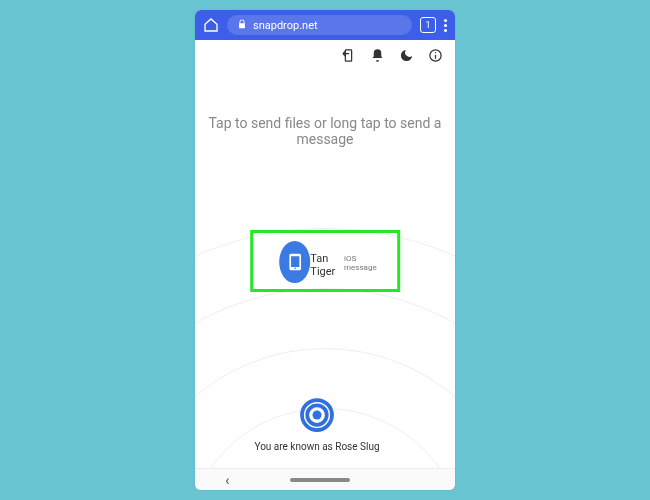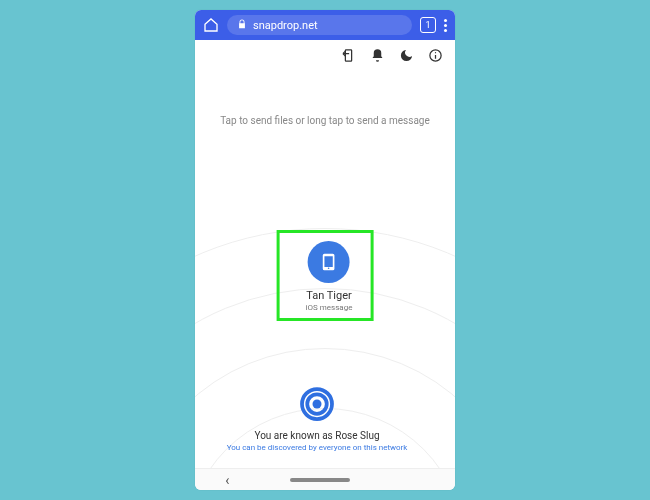--- a/index.html
+++ b/index.html
@@ -15,23 +15,23 @@
   .toolbar { height:30px; display:flex; align-items:center; justify-content:flex-end; gap:14px; padding:0 12px; border-bottom:0; }
   .toolbar svg, .toolbar .ic { width:15px; height:15px; }
   .ic { display:flex; align-items:center; justify-content:center; color:#333; }
   .content { flex:1; position:relative; overflow:hidden; }
   .rings { position:absolute; left:50%; bottom:-80px; transform:translateX(-50%); }
   .rings div { position:absolute; left:50%; top:50%; transform:translate(-50%,-50%); border:1px solid #eee; border-radius:50%; }
   .r2{ width:280px; height:280px; }
   .r3{ width:400px; height:400px; }
   .r4{ width:520px; height:520px; }
   .r5{ width:640px; height:640px; }
-  .hint { position:absolute; top:45px; left:0; right:0; text-align:center; font-size:10px; color:#888; }
+  .hint { position:absolute; top:45px; left:0; right:0; text-align:center; font-size:14px; color:#888; }
   .peer-highlight { position:absolute; left:50%; top:160px; transform:translateX(-50%); border:3px solid #26e626; padding:8px 18px 6px; }
-  .peer { display:flex; flex-direction:column; align-items:center;margin-left:8px; }
+  .peer { display:flex; flex-direction:row; align-items:center;margin-left:8px; }
   .peer-circle { width:42px; height:42px; background:#3b7ae2; border-radius:50%; display:flex; align-items:center; justify-content:center; }
   .peer-circle svg { width:20px; height:20px; fill:#fff; }
   .peer-name { font-size:11px; color:#333; margin-top:6px; }
   .peer-device { font-size:8px; color:#777; margin-top:1px; }
   .footer { position:absolute; bottom:16px; left:0; right:16px; display:flex; flex-direction:column; align-items:center; }
   .logo svg { width:36px; height:36px; }
   .identity { font-size:10px; color:#333; margin-top:4px; }
   .discovery { font-size:8px; color:#3b7ae2; margin-top:2px; }
   .navbar { height:22px; display:flex; align-items:center; justify-content:space-around; border-top:1px solid #eee; background:#fafafa; }
   .navbar .back { font-size:14px; color:#555; }
@@ -117,21 +117,20 @@
 
     <div class="footer">
       <span class="logo">
         <svg viewBox="0 0 24 24" fill="none">
           <circle cx="12" cy="12" r="3" fill="#2f6fe0"></circle>
           <circle cx="12" cy="12" r="6.5" stroke="#2f6fe0" stroke-width="2.5"></circle>
           <circle cx="12" cy="12" r="10" stroke="#2f6fe0" stroke-width="2.5"></circle>
         </svg>
       </span>
       <div class="identity">You are known as Rose Slug</div>
-      <div class="discovery">You can be discovered by everyone on this network</div>
     </div>
   </div>
 
   <div class="navbar">
     <span class="back">‹</span>
     <span class="pill"></span>
     <span class="sp"></span>
   </div>
 
 </div>

